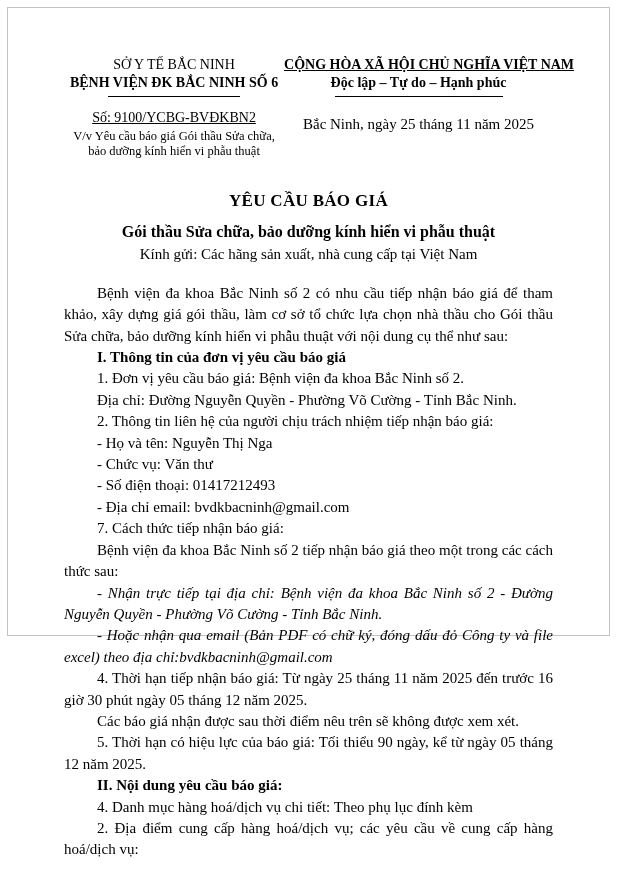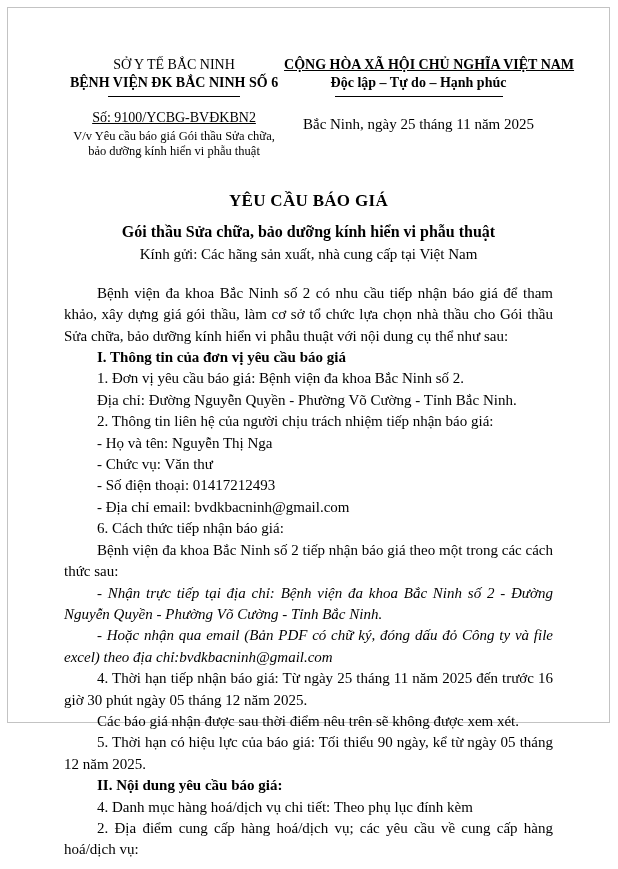--- a/index.html
+++ b/index.html
@@ -6,21 +6,21 @@
     margin: 0; padding: 0;
     background: #ffffff;
     width: 618px; height: 869px;
     overflow: hidden;
     font-family: "Liberation Serif", "DejaVu Serif", serif;
     color: #000;
   }
   .page {
     position: absolute;
     left: 7px; top: 7px;
-    width: 603px; height: 716px;
+    width: 603px; height: 629px;
     border: 1px solid #c3c3c3;
     box-sizing: border-box;
     background: #fff;
   }
   .inner {
     padding: 48px 56px 0 56px;
   }
   
   .hdr {
     display: flex;
@@ -123,21 +123,21 @@
     <div class="doc-body">
         <p>Bệnh viện đa khoa Bắc Ninh số 2 có nhu cầu tiếp nhận báo giá để tham khảo, xây dựng giá gói thầu, làm cơ sở tổ chức lựa chọn nhà thầu cho Gói thầu Sửa chữa, bảo dưỡng kính hiển vi phẫu thuật với nội dung cụ thể như sau:</p>
         <p class="bold">I. Thông tin của đơn vị yêu cầu báo giá</p>
         <p>1. Đơn vị yêu cầu báo giá: Bệnh viện đa khoa Bắc Ninh số 2.</p>
         <p>Địa chỉ: Đường Nguyễn Quyền - Phường Võ Cường - Tỉnh Bắc Ninh.</p>
         <p>2. Thông tin liên hệ của người chịu trách nhiệm tiếp nhận báo giá:</p>
         <p>- Họ và tên: Nguyễn Thị Nga</p>
         <p>- Chức vụ: Văn thư</p>
         <p>- Số điện thoại: 01417212493</p>
         <p>- Địa chỉ email: bvdkbacninh@gmail.com</p>
-        <p>6. Cách thức tiếp nhận báo giá:</p>
+        <p>7. Cách thức tiếp nhận báo giá:</p>
         <p>Bệnh viện đa khoa Bắc Ninh số 2 tiếp nhận báo giá theo một trong các cách thức sau:</p>
         <p class="italic">- Nhận trực tiếp tại địa chỉ: Bệnh viện đa khoa Bắc Ninh số 2 - Đường Nguyễn Quyền - Phường Võ Cường - Tỉnh Bắc Ninh.</p>
         <p class="italic">- Hoặc nhận qua email (Bản PDF có chữ ký, đóng dấu đỏ Công ty và file excel) theo địa chỉ:bvdkbacninh@gmail.com</p>
         <p>4. Thời hạn tiếp nhận báo giá: Từ ngày 25 tháng 11 năm 2025 đến trước 16 giờ 30 phút ngày 05 tháng 12 năm 2025.</p>
         <p>Các báo giá nhận được sau thời điểm nêu trên sẽ không được xem xét.</p>
         <p>5. Thời hạn có hiệu lực của báo giá: Tối thiểu 90 ngày, kể từ ngày 05 tháng 12 năm 2025.</p>
         <p class="bold">II. Nội dung yêu cầu báo giá:</p>
         <p>4. Danh mục hàng hoá/dịch vụ chi tiết: Theo phụ lục đính kèm</p>
         <p>2. Địa điểm cung cấp hàng hoá/dịch vụ; các yêu cầu về cung cấp hàng hoá/dịch vụ:</p>
       </div>

